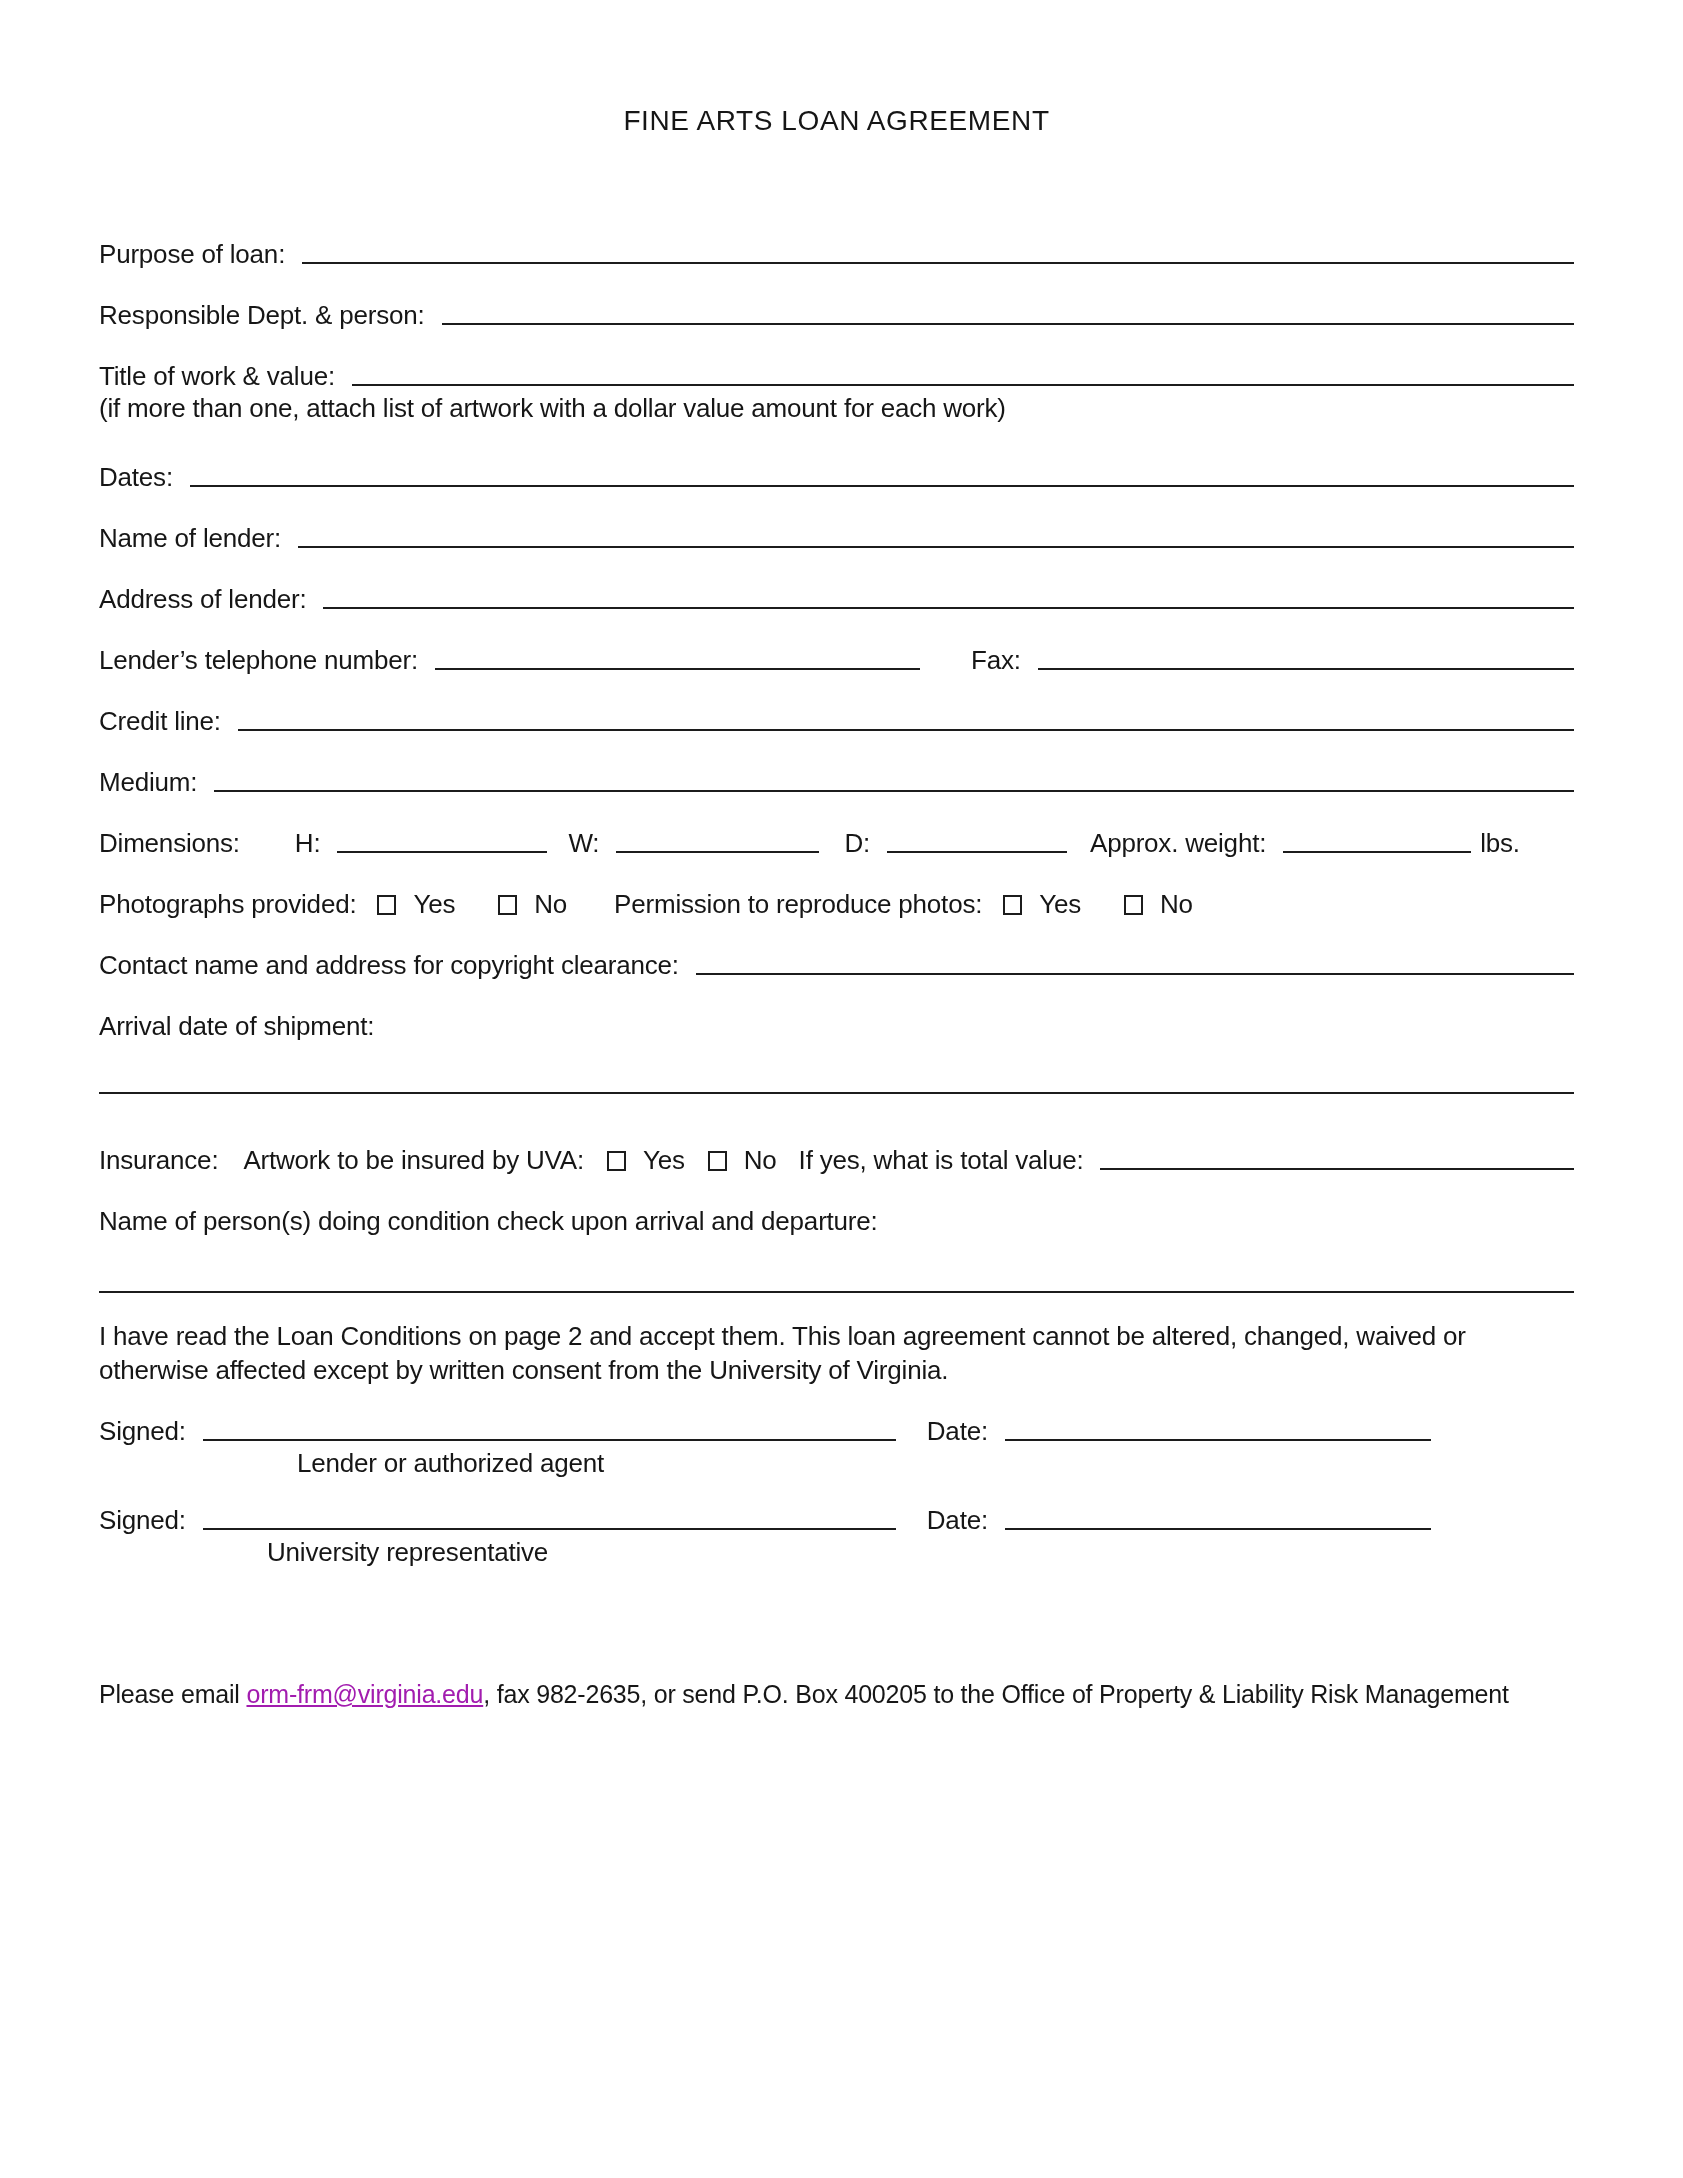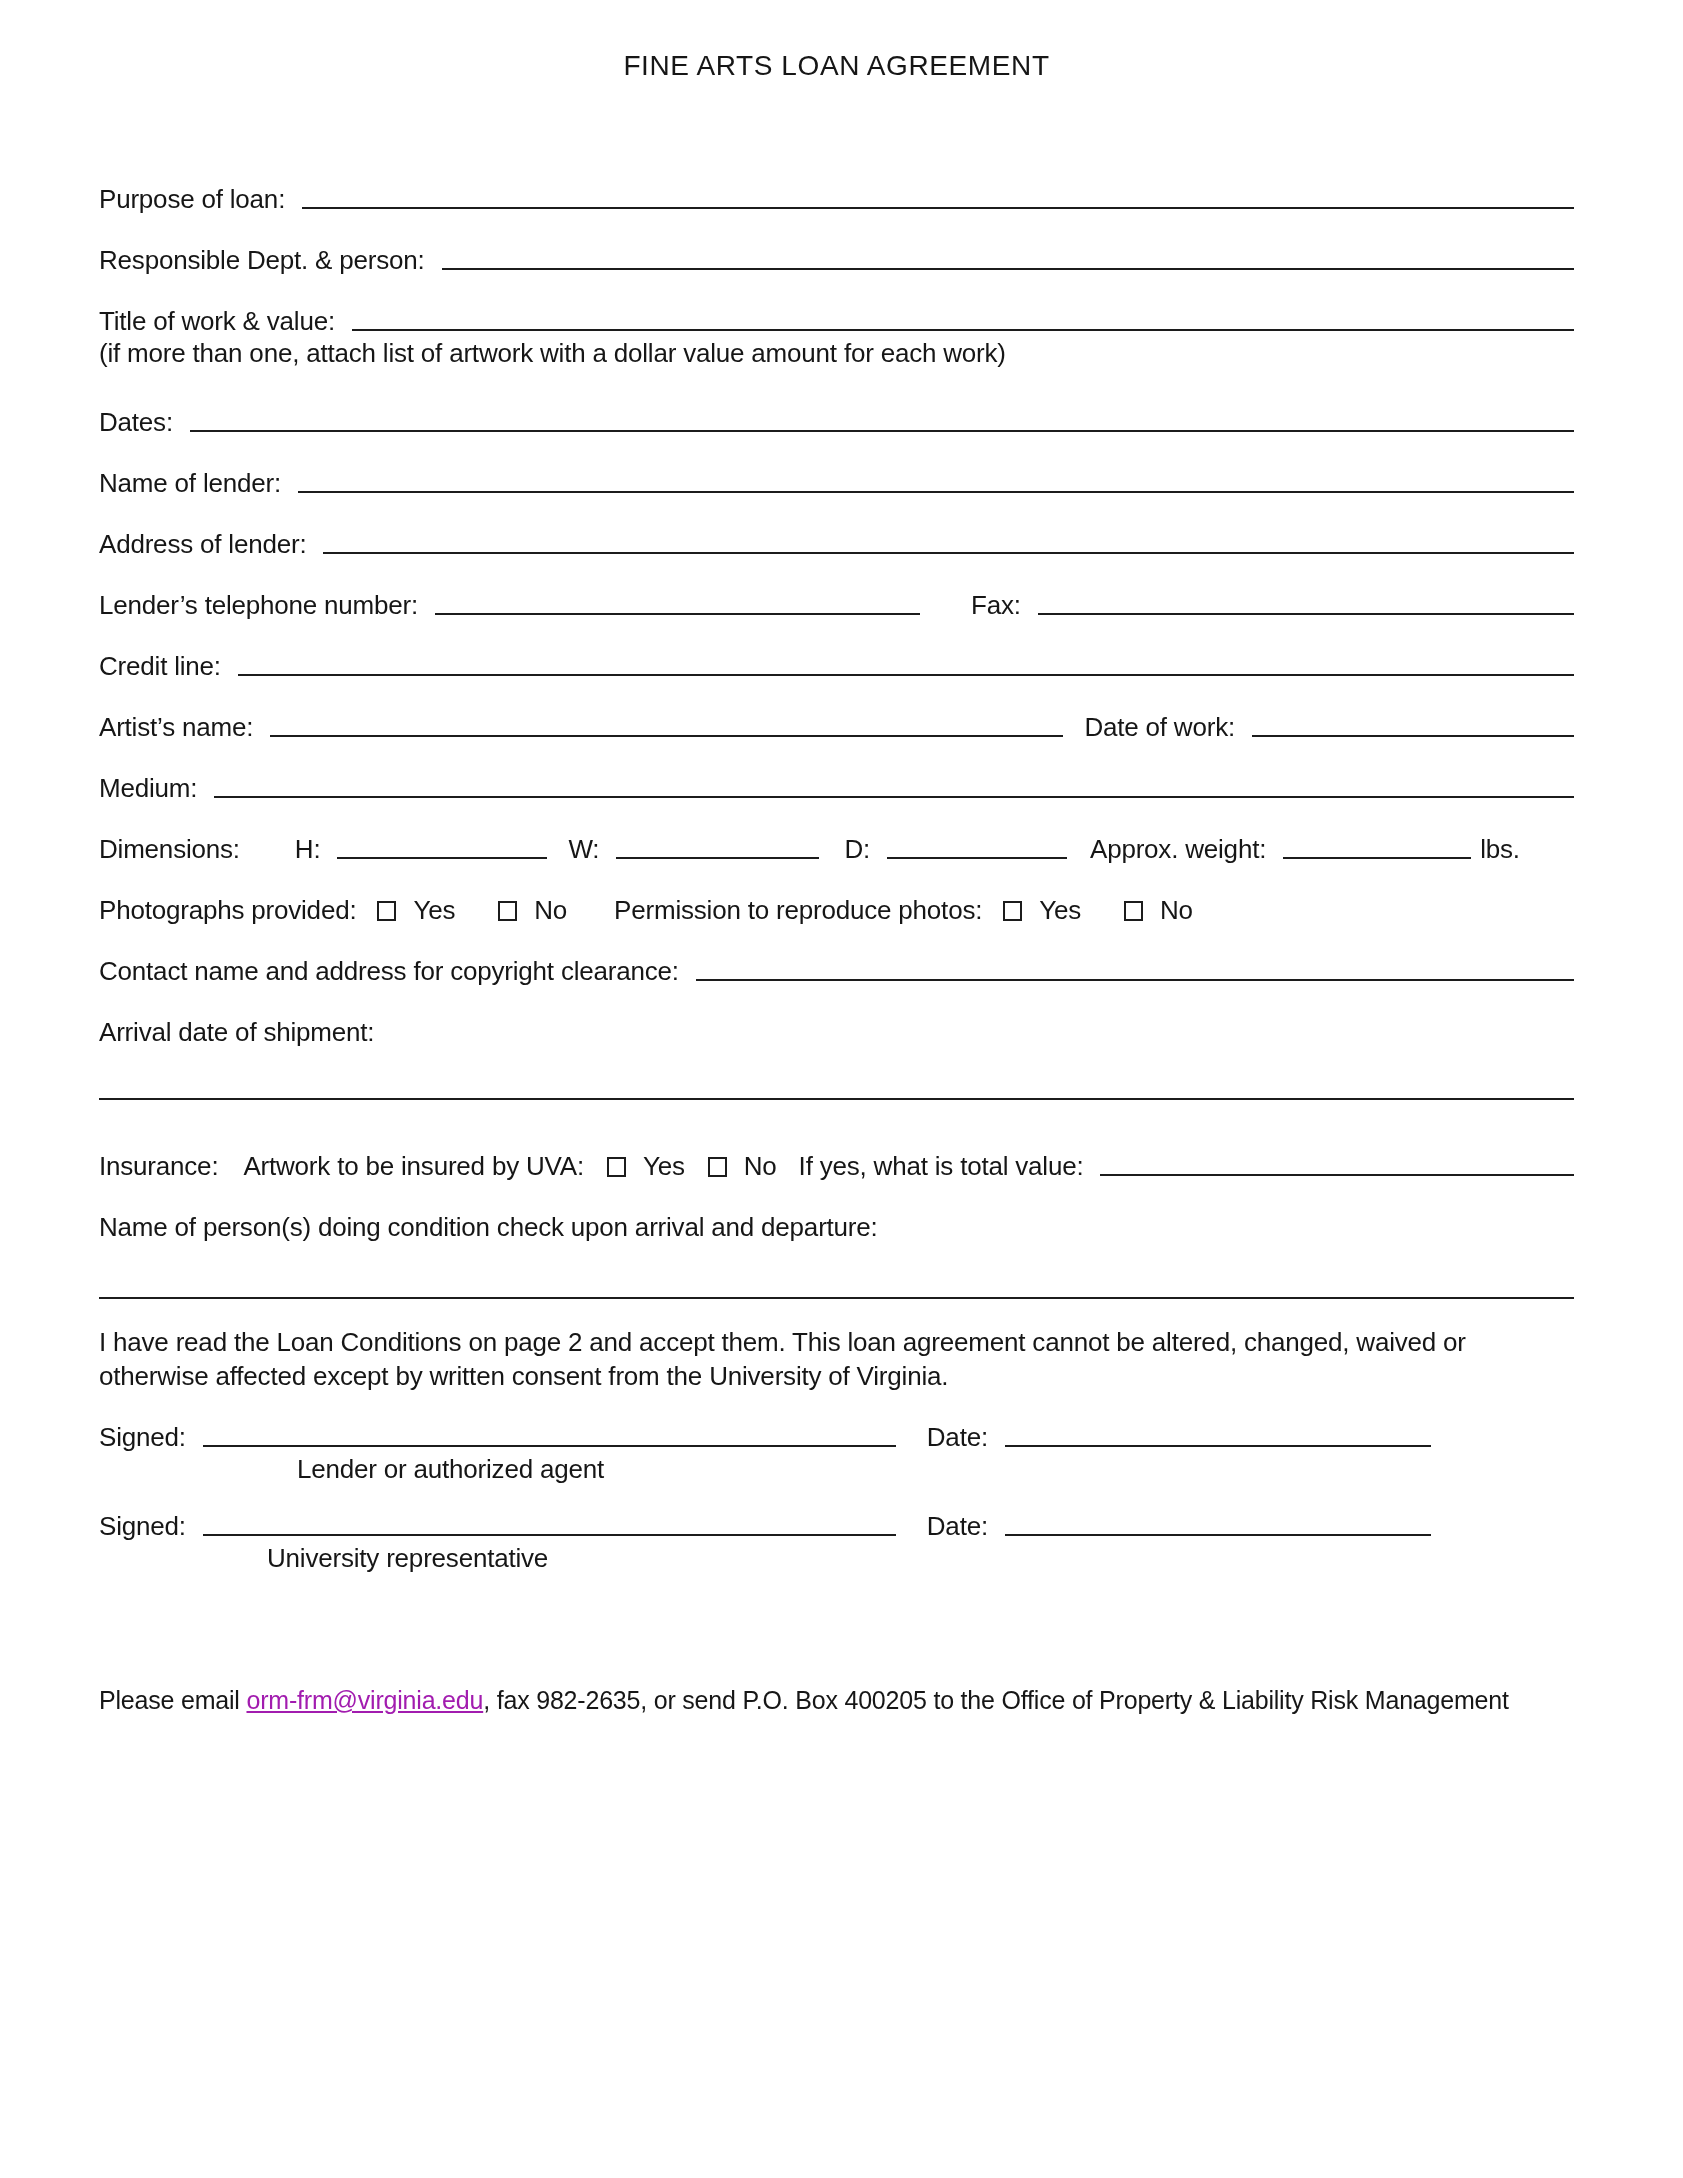--- a/index.html
+++ b/index.html
@@ -6,21 +6,21 @@
   .page {
     position:relative;
     width:1683px; height:2178px;
     margin:0 auto;
     background:#ffffff;
     color:#161616;
     font-family:"Liberation Sans","DejaVu Sans",sans-serif;
     font-size:26px;
     letter-spacing:-0.2px;
     box-sizing:border-box;
-    padding:44px 109px 0 99px;
+    padding:99px 109px 0 99px;
     overflow:hidden;
   }
   .title {
     text-align:center;
     font-size:28px;
     font-weight:400;
     letter-spacing:0.6px;
     margin:6px 0 0 0;
   }
   .form { margin-top:97px; }
@@ -125,26 +125,20 @@
       <span class="fill fixed w490"></span>
       <span class="lbl ml44">Fax:</span>
       <span class="fill"></span>
     </div>
 
     <div class="row">
       <span class="lbl">Credit line:</span>
       <span class="fill"></span>
     </div>
 
-    <div class="row">
-      <span class="lbl">Artist’s name:</span>
-      <span class="fill"></span>
-      <span class="lbl ml14">Date of work:</span>
-      <span class="fill fixed w330"></span>
-    </div>
 
     <div class="row">
       <span class="lbl">Medium:</span>
       <span class="fill"></span>
     </div>
 
     <div class="row">
       <span class="lbl">Dimensions:</span>
       <span class="lbl ml48">H:</span>
       <span class="fill fixed w212"></span>

